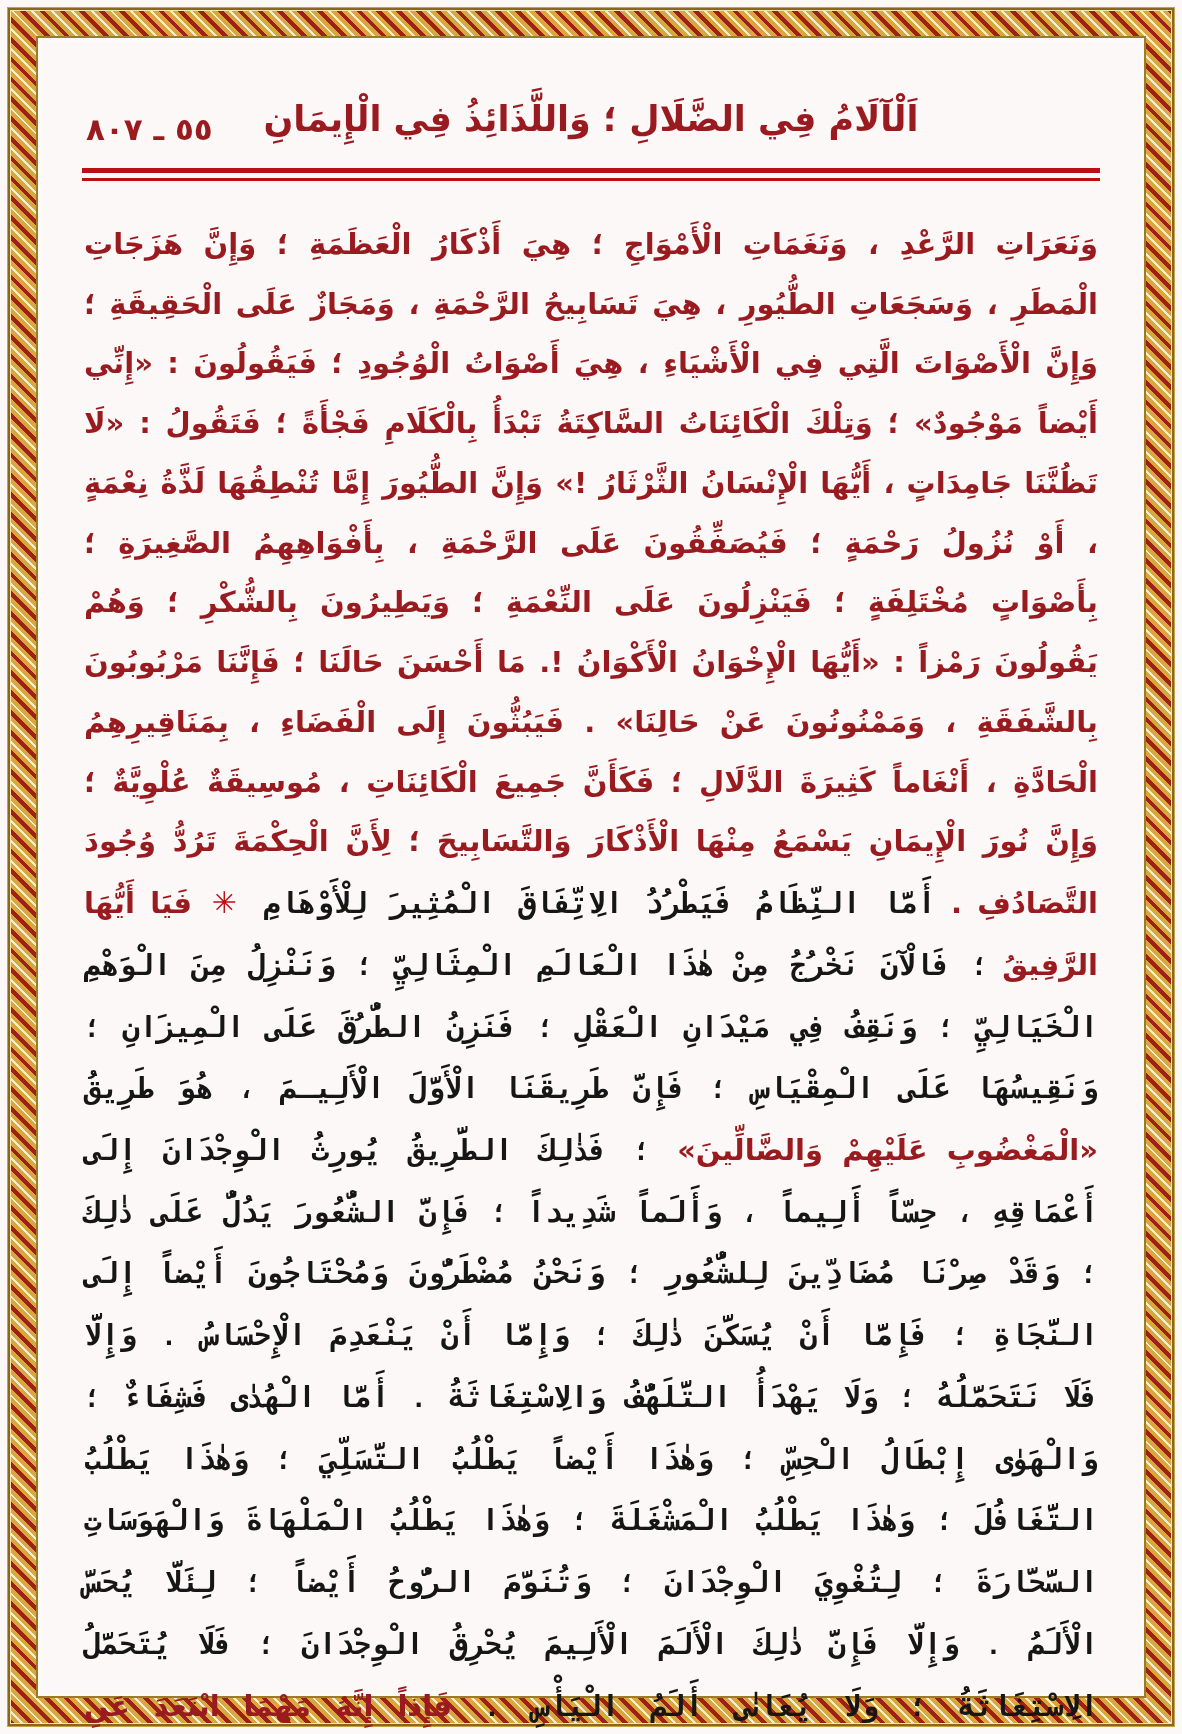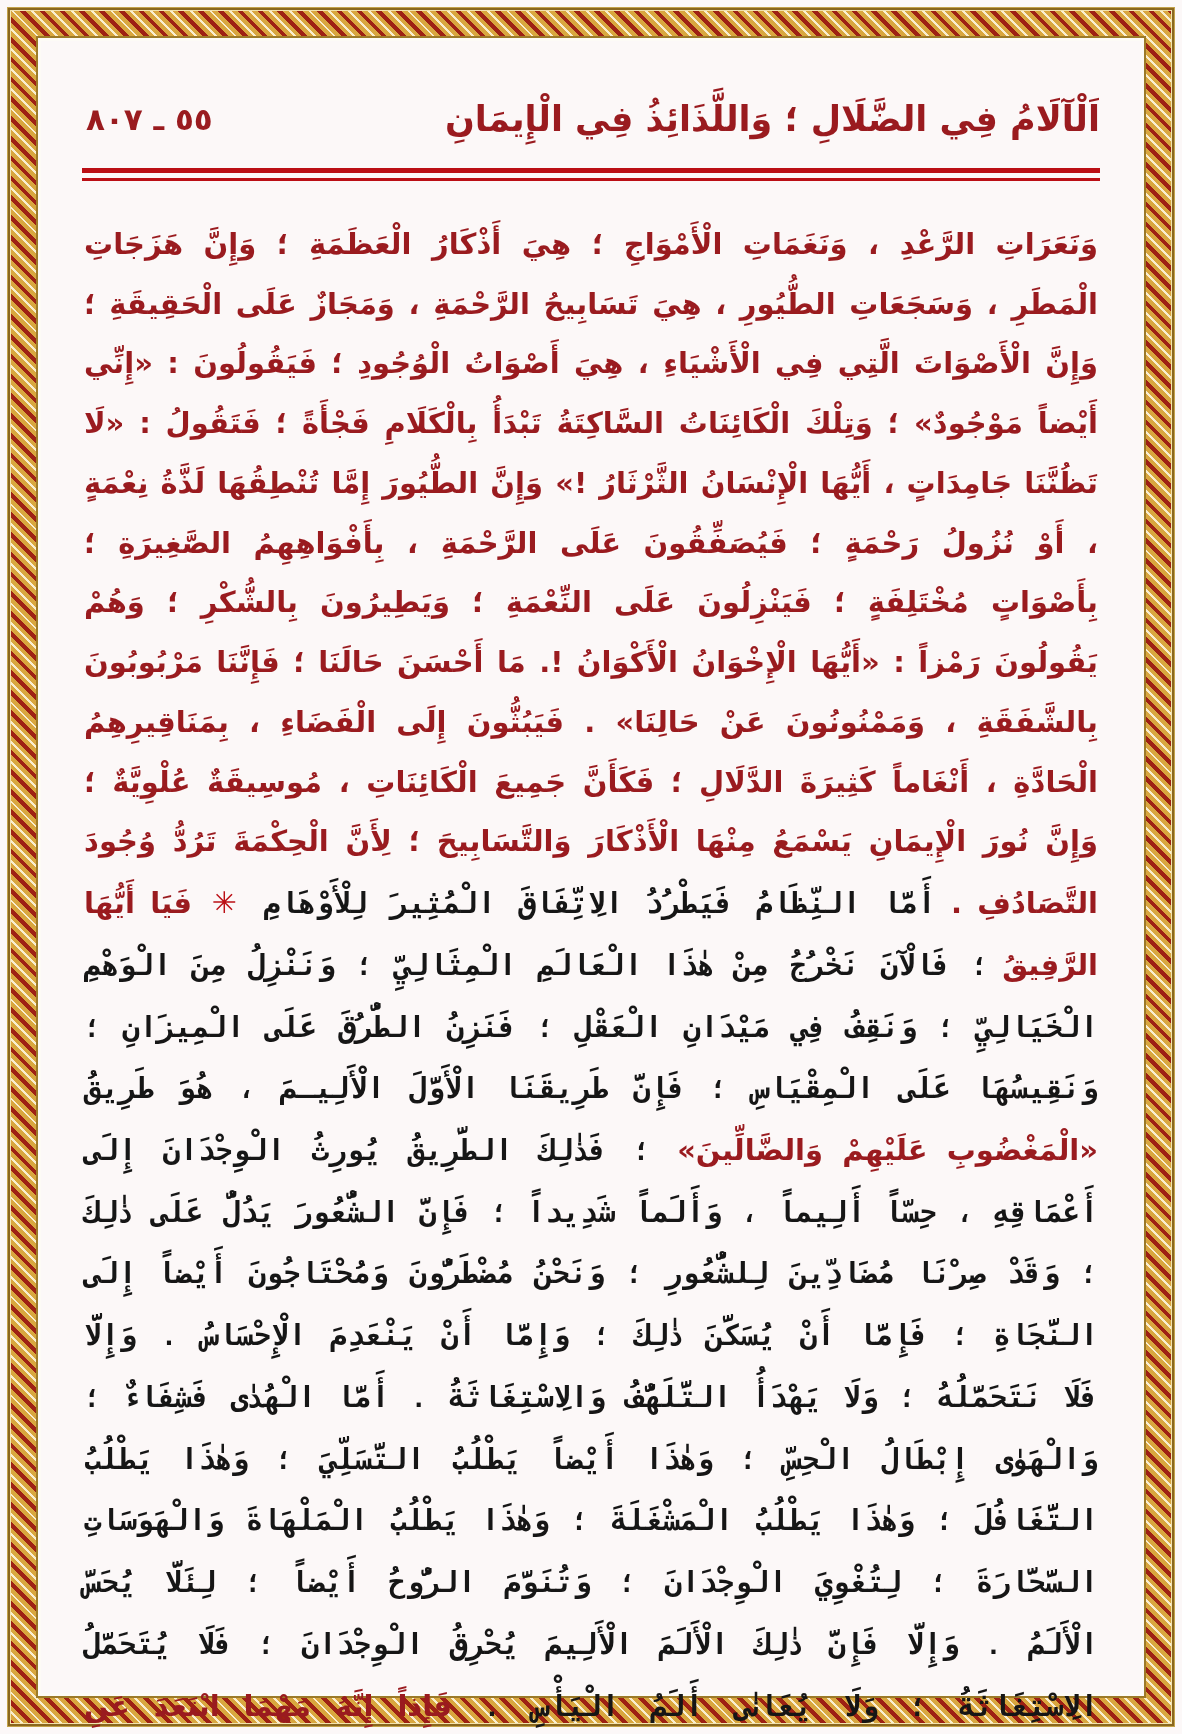--- a/index.html
+++ b/index.html
@@ -39,31 +39,31 @@
   .content {
     position: absolute;
     inset: 40px 44px;
   }
   .header {
     position: relative;
     height: 74px;
     margin-top: 6px;
   }
   .page-title {
-    text-align: right;
+    text-align: center;
     font-size: 35px;
     font-weight: bold;
     color: var(--text-red, #9a1b1f);
     letter-spacing: 1px;
     line-height: 70px;
   }
   .page-number {
     position: absolute;
     left: 4px;
-    top: 0;
+    top: 10px;
     font-size: 31px;
     font-weight: bold;
     color: var(--text-red, #9a1b1f);
     line-height: 70px;
   }
   .double-rule {
     height: 5px;
     border-top: 5px solid var(--rule-red, #bb0f15);
     border-bottom: 3px solid var(--rule-red, #bb0f15);
     margin-top: 10px;

